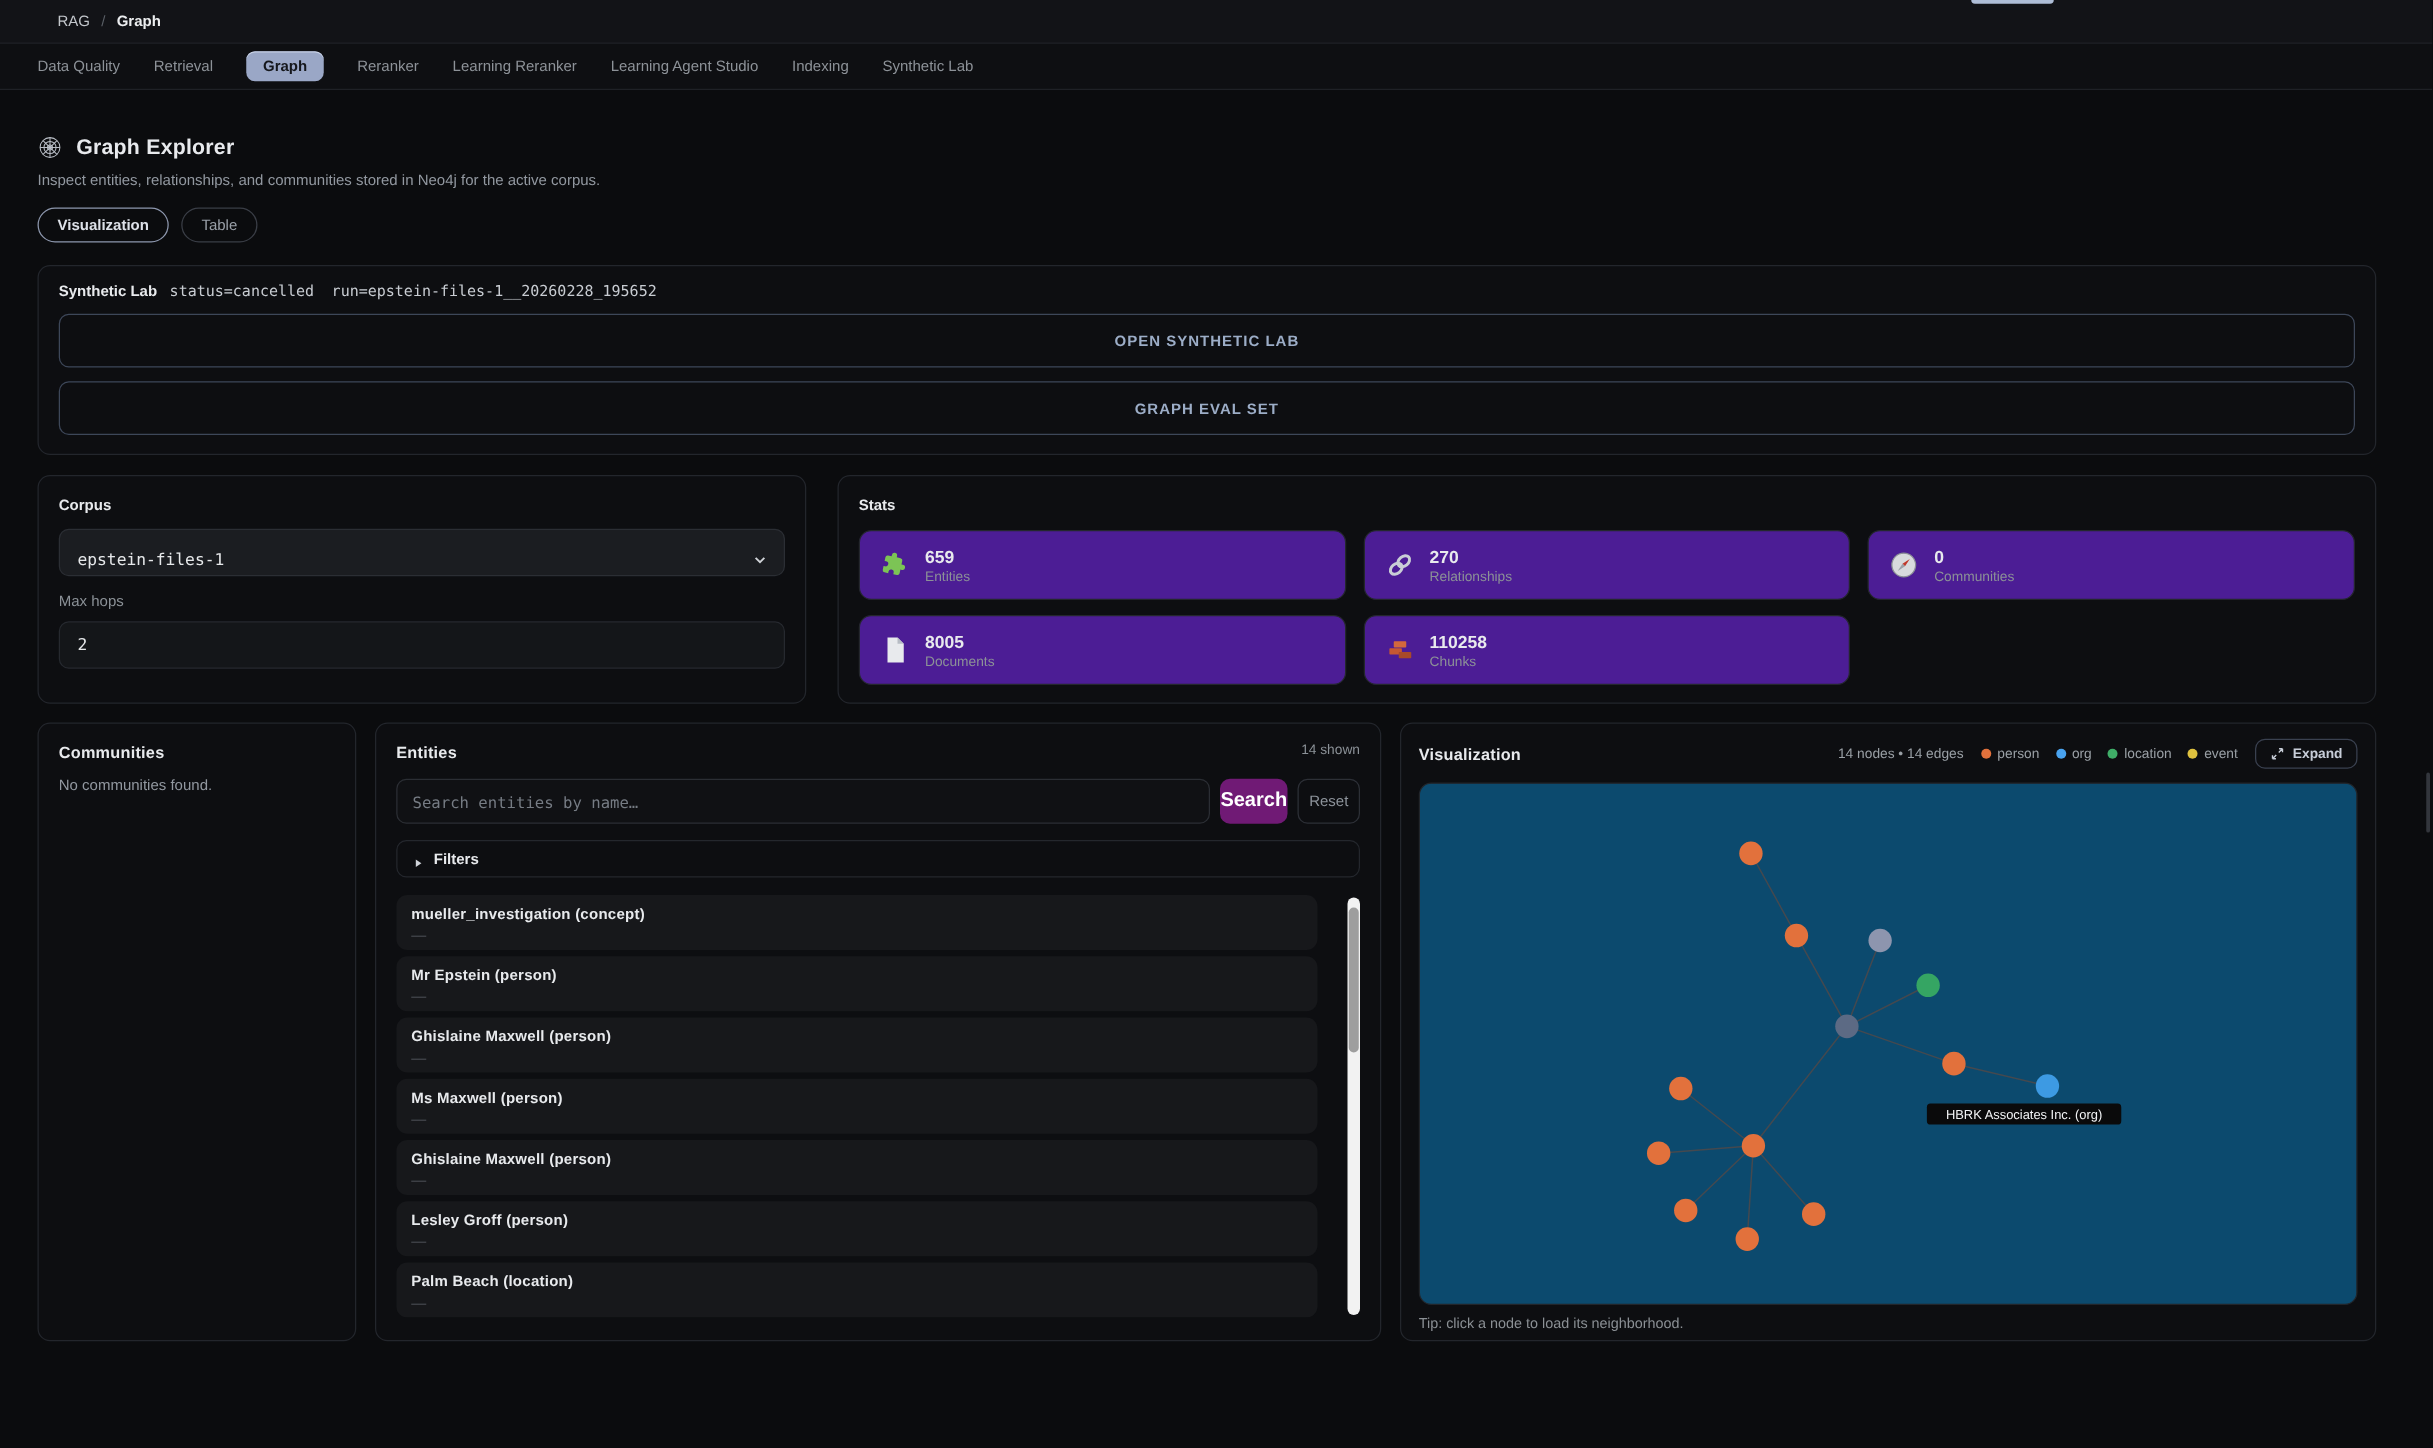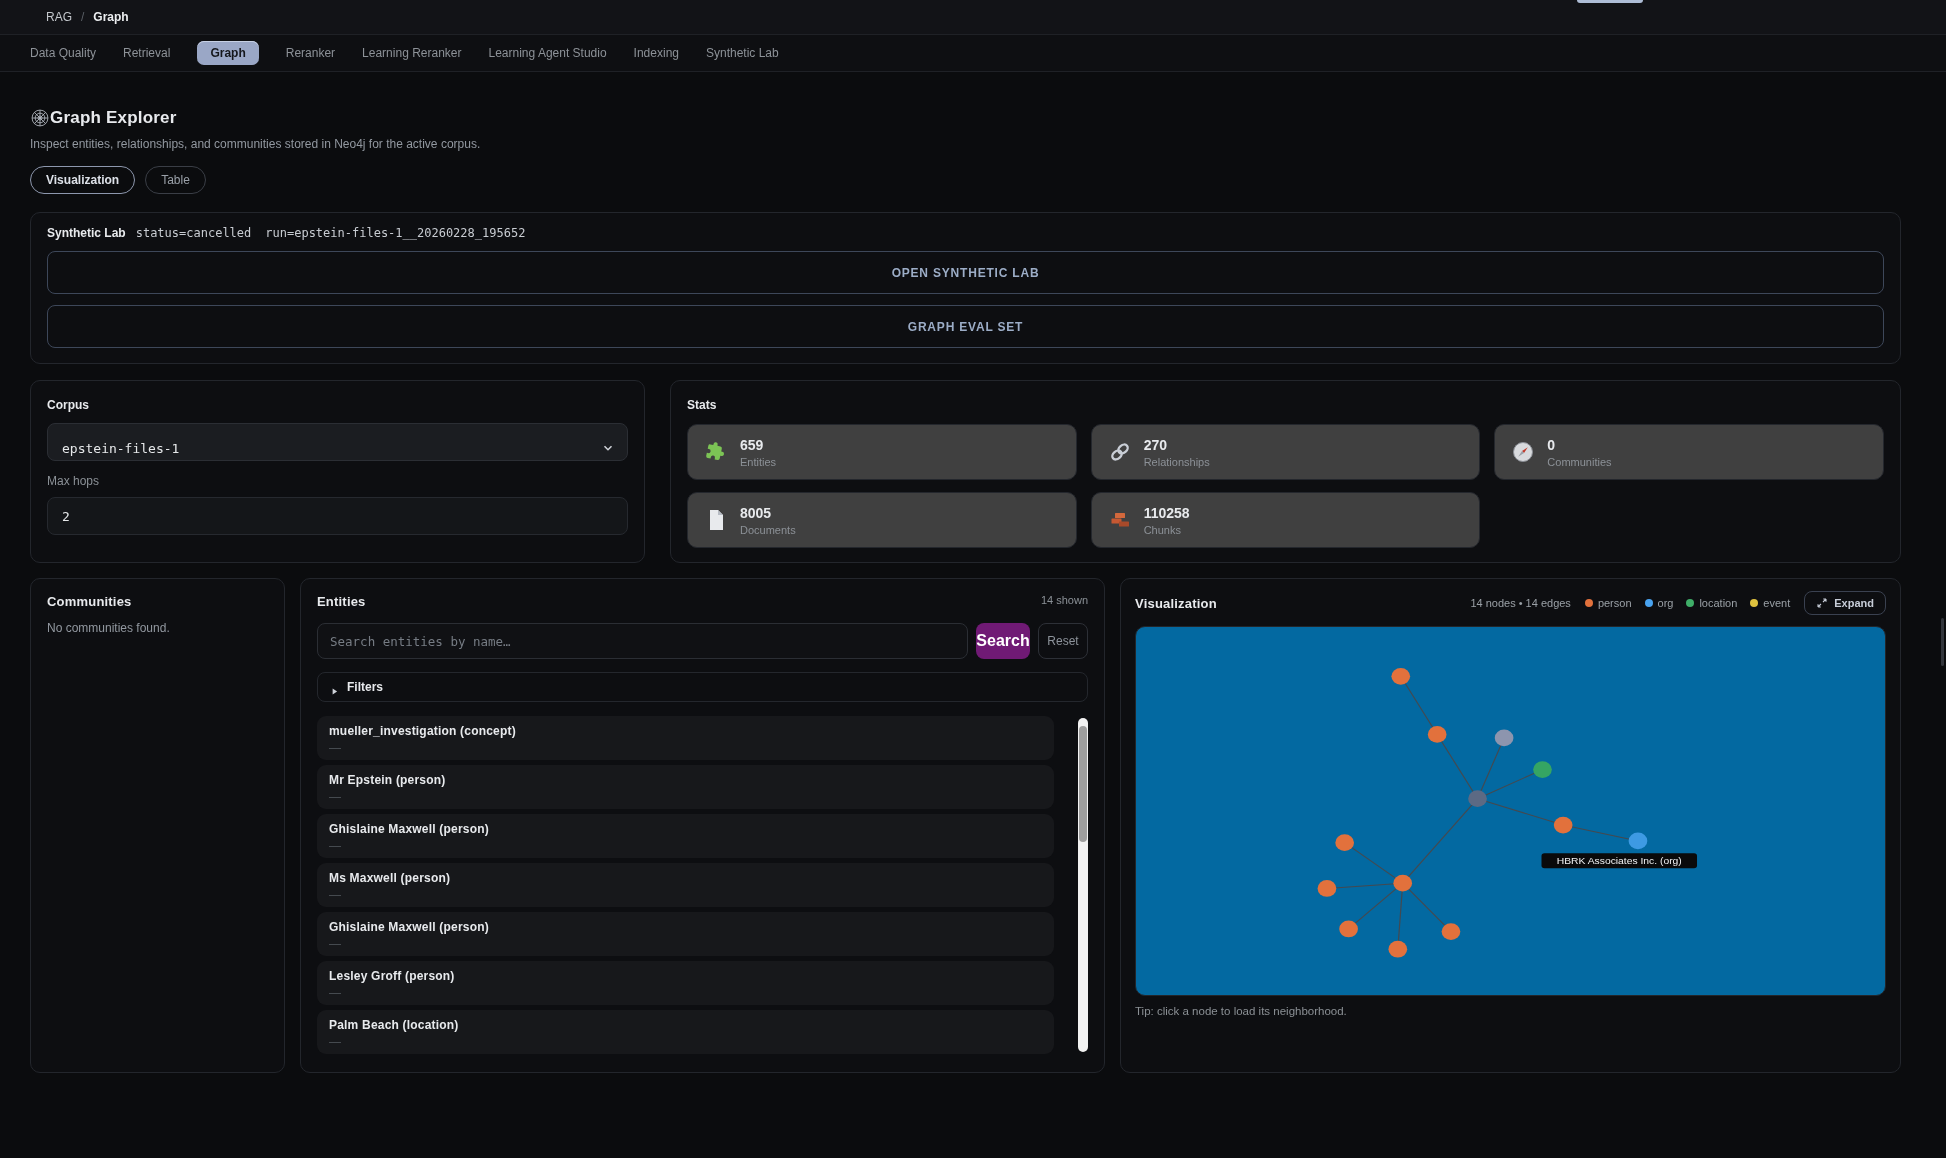--- a/index.html
+++ b/index.html
@@ -14,21 +14,21 @@
   .crumb-cur { font-size:12px; color:#eceef0; font-weight:600; }
   .top-strip { position:absolute; left:1577px; top:0; width:66px; height:3px; background:#aebdd6; border-radius:0 0 3px 3px; }
 
   
   .tabbar { height:37px; background:#0e0f12; border-bottom:1px solid #1f2126; display:flex; align-items:center; gap:27px; padding-left:30px; }
   .tab { font-size:12px; color:#8d9298; cursor:pointer; white-space:nowrap; }
   .tab.active { background:#9aa7c6; color:#15171c; font-weight:700; padding:5px 13px; border-radius:7px; box-shadow:0 1px 0 #c6d0e4 inset; }
 
   
   main { padding:0 45px 0 30px; }
-  .page-header { margin-top:36px; display:flex; align-items:center; gap:0; }
+  .page-header { margin-top:36px; display:flex; align-items:center; gap:11px; }
   .page-title { font-size:17px; font-weight:700; letter-spacing:.2px; }
   .subtitle { margin-top:9px; font-size:12px; color:#9298a0; }
 
   .view-toggle { margin-top:15px; display:flex; gap:10px; }
   .pill { font-size:12px; padding:6px 15px; border-radius:16px; border:1px solid #3a3e46; color:#9aa0a8; background:transparent; cursor:pointer; font-family:inherit; }
   .pill.active { border-color:#8d97ad; color:#dde1e8; font-weight:700; }
 
   .panel { border:1px solid #23262c; border-radius:10px; background:#0d0e11; }
 
   .lab-panel { margin-top:18px; padding:13px 16px 15px; }
@@ -42,21 +42,21 @@
   .corpus-panel { padding:14px 16px; }
   .field-label { font-size:12px; font-weight:700; }
   .field-label.dim { color:#8b9197; font-weight:400; }
   .select { margin-top:10px; height:38px; background:#1b1d21; border:1px solid #2b2e34; border-radius:8px; display:flex; align-items:center; justify-content:space-between; padding:12px 12px 0 14px; cursor:pointer; }
   .select .val { font-size:13px; color:#e6e8ea; }
   .hops-input { margin-top:9px; width:100%; height:38px; background:#141619; border:1px solid #26292f; border-radius:8px; color:#e6e8ea; font-size:13px; padding-left:14px; font-family:"DejaVu Sans Mono", monospace; }
   .corpus-panel .field-label.dim { display:block; margin-top:13px; }
 
   .stats-panel { padding:14px 16px; }
   .stats-grid { margin-top:11px; display:grid; grid-template-columns:repeat(3,1fr); gap:12px 14px; }
-  .stat-card { border:1px solid #24272d; border-radius:10px; height:56px; display:flex; align-items:center; gap:12px; padding:0 16px; background:#404040; }
+  .stat-card { border:1px solid #24272d; border-radius:10px; height:56px; display:flex; align-items:center; gap:12px; padding:0 16px; background:#4c1d95; }
   .stat-icon { width:24px; height:24px; flex:0 0 24px; }
   .stat-val { font-size:14px; font-weight:700; line-height:16px; }
   .stat-lab { font-size:11px; color:#8c9197; margin-top:3px; }
 
   .row-three { margin-top:15px; display:grid; grid-template-columns:255px 805px 1fr; gap:15px; align-items:stretch; }
   .row-three > .panel { height:495px; }
 
   .communities-panel { padding:15px 16px; }
   .panel-title { font-size:13px; font-weight:700; letter-spacing:.2px; }
   .empty-text { margin-top:12px; font-size:12px; color:#9298a0; }
@@ -79,21 +79,21 @@
   .list-thumb { position:absolute; left:1px; top:8px; width:8px; height:116px; background:#9e9e9e; border-radius:4px; cursor:grab; }
 
   .viz-panel { padding:12px 14px; position:relative; }
   .viz-head { display:flex; align-items:center; }
   .viz-right { margin-left:auto; display:flex; align-items:center; gap:14px; }
   .viz-summary { font-size:11px; color:#9aa0a6; }
   .legend { display:flex; align-items:center; gap:13px; }
   .legend-item { display:flex; align-items:center; gap:5px; font-size:11px; color:#9aa0a6; }
   .legend-dot { width:8px; height:8px; border-radius:50%; }
   .btn-expand { display:flex; align-items:center; gap:6px; border:1px solid #3a4150; background:transparent; border-radius:8px; color:#c7cdd8; font-size:11px; font-weight:600; padding:5px 11px; cursor:pointer; font-family:inherit; }
-  .graph-canvas { margin-top:11px; height:370px; border:1px solid #22252a; border-radius:10px; background:#0369a1; overflow:hidden; cursor:pointer; }
+  .graph-canvas { margin-top:11px; height:418px; border:1px solid #22252a; border-radius:10px; background:#0c4a6e; overflow:hidden; cursor:pointer; }
   .graph-canvas svg { display:block; width:100%; height:100%; }
   .viz-tip { margin-top:9px; font-size:11.5px; color:#8b9095; }
 
   .page-scroll-thumb { position:absolute; right:2px; top:618px; width:3px; height:48px; background:#33363c; border-radius:2px; }
 </style>
 </head>
 <body>
 
 <header class="topbar">
   <span class="crumb-root">RAG</span>

